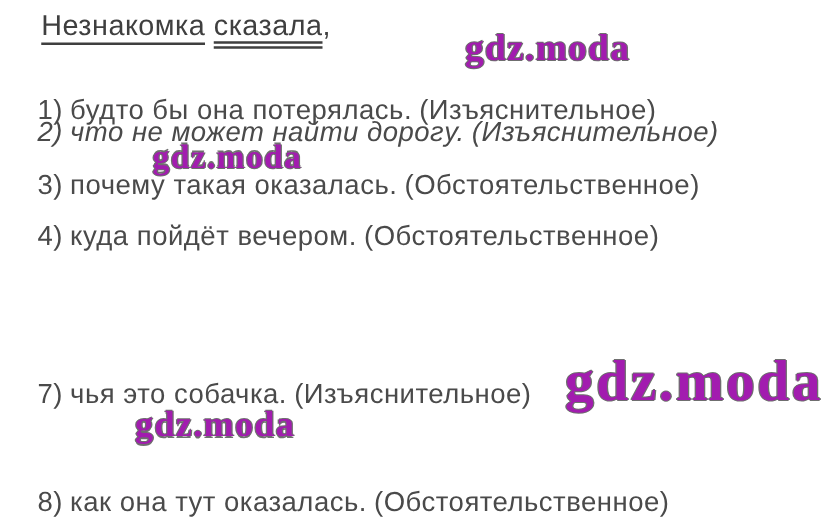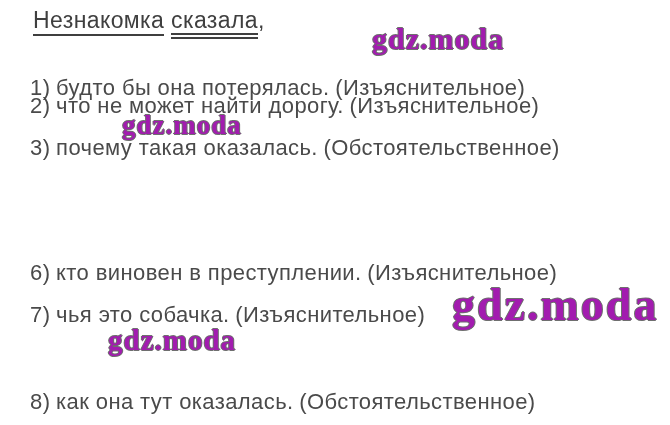--- a/index.html
+++ b/index.html
@@ -39,21 +39,21 @@
     left: 30px;
     font-size: 22px;
     line-height: 24px;
     letter-spacing: 0.4px;
     white-space: nowrap;
     color: #4a4a4a;
   }
   .list-line .num { margin-right: 0.26em; }
   .list-line .clause { margin-right: 0.26em; }
   .row-0 { top: 52px; margin-top: 24px; }
-  .row-1 { top: 94px; }
+  .row-1 { top: 94px; font-style: italic; }
   .row-2 { top: 136px; }
   .row-3 { top: 177px; }
   .row-4 { top: 218px; }
   .row-5 { top: 261px; }
   .row-6 { top: 303px; }
   .row-7 { top: 348px; margin-top: 42px; }
   .watermark {
     position: absolute;
     font-family: "Liberation Serif", serif;
     font-weight: bold;
@@ -83,25 +83,25 @@
   </div>
 
   <div class="list-line row-1">
     <span class="num">2)</span><span class="clause">что не может найти дорогу.</span><span class="type">(Изъяснительное)</span>
   </div>
 
   <div class="list-line row-2">
     <span class="num">3)</span><span class="clause">почему такая оказалась.</span><span class="type">(Обстоятельственное)</span>
   </div>
 
+  <div class="list-line row-3">
+    <span class="num">4)</span><span class="clause">куда пойдёт вечером.</span><span class="type">(Обстоятельственное)</span>
+  </div>
 
 
-  <div class="list-line row-5">
-    <span class="num">6)</span><span class="clause">кто виновен в преступлении.</span><span class="type">(Изъяснительное)</span>
-  </div>
 
   <div class="list-line row-6">
     <span class="num">7)</span><span class="clause">чья это собачка.</span><span class="type">(Изъяснительное)</span>
   </div>
 
   <div class="list-line row-7">
     <span class="num">8)</span><span class="clause">как она тут оказалась.</span><span class="type">(Обстоятельственное)</span>
   </div>
 
   <div class="watermark wm-1">gdz.moda</div>

